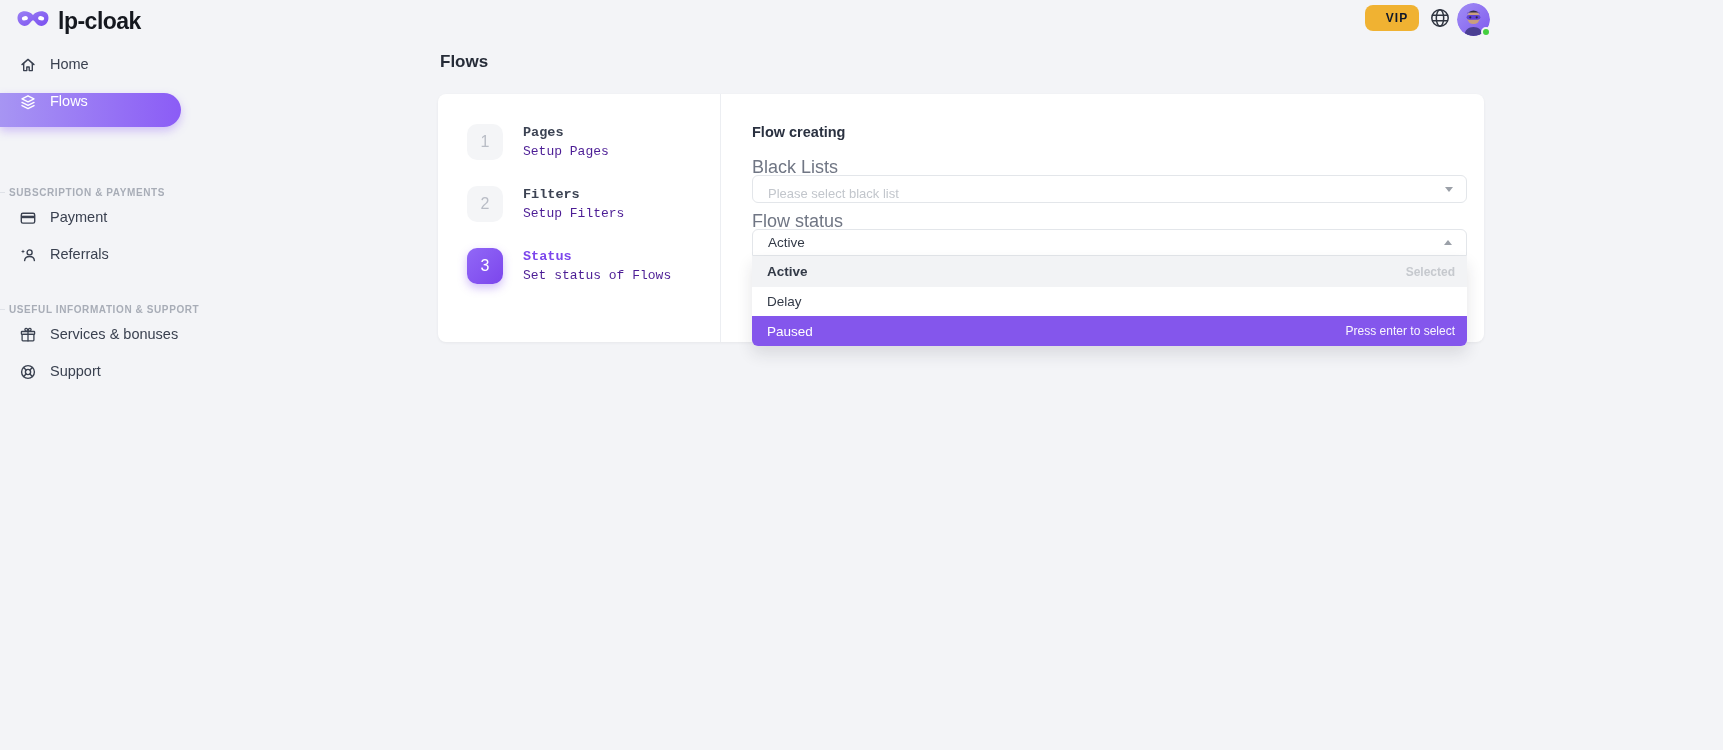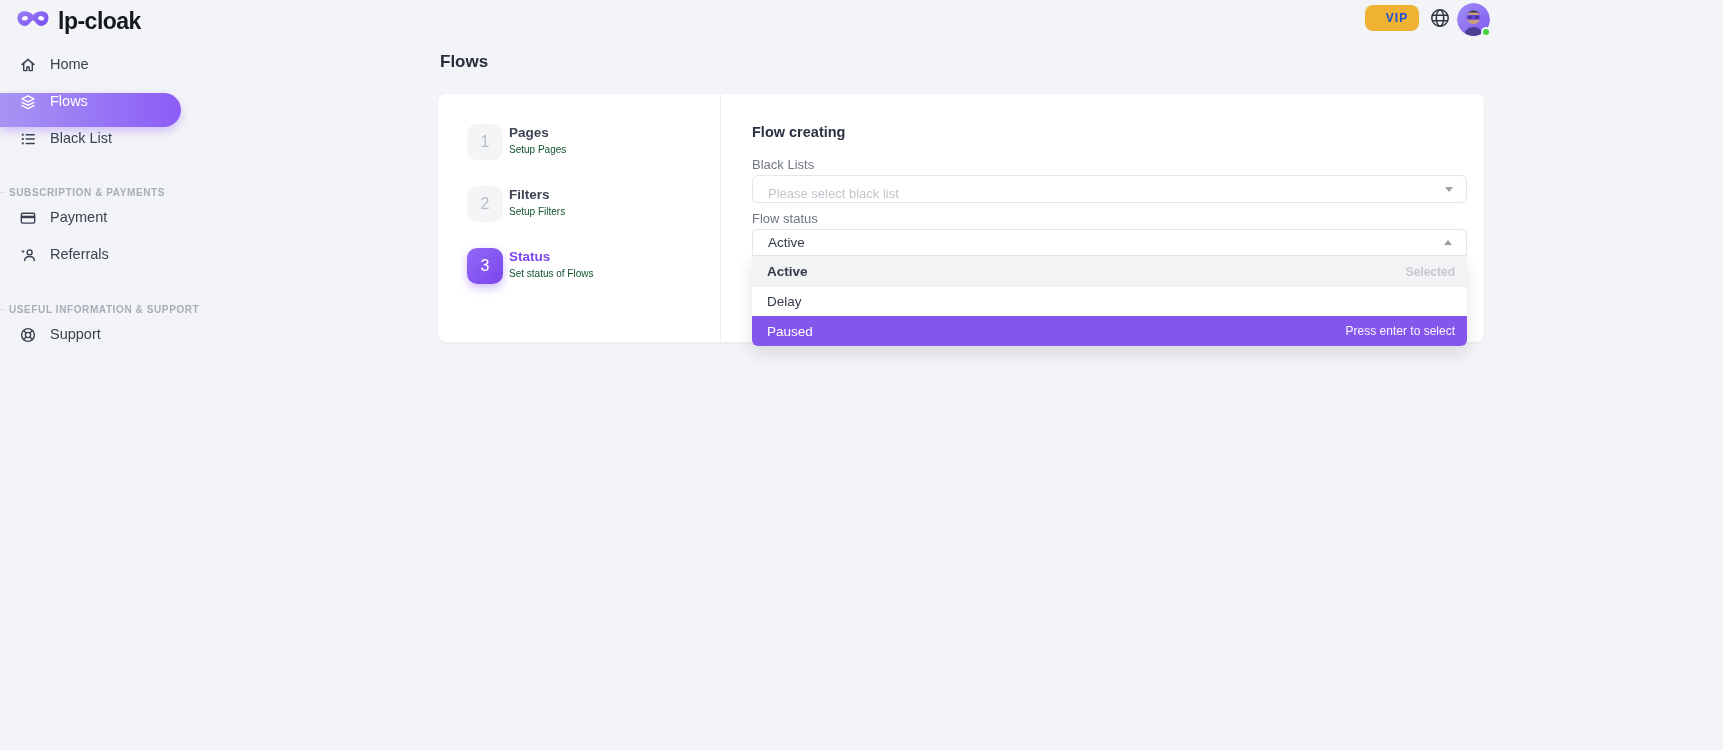--- a/index.html
+++ b/index.html
@@ -28,21 +28,21 @@
   }
   .section-header {
     position:absolute; left:0; width:181px; display:flex; align-items:center;
     font-size:10px; font-weight:bold; letter-spacing:0.6px; color:#a8adb7; white-space:nowrap;
   }
   .section-header::before { content:""; width:5px; height:1px; background:#dfe2e8; margin-right:4px; flex:0 0 auto; }
   .section-header::after  { content:""; flex:1; min-width:0; height:1px; background:#e4e6eb; margin-left:6px; margin-right:12px; }
   
   .vip-btn {
     position:absolute; left:1365px; top:5px; width:54px; height:26px;
-    background:#f0b232; color:#1d4ed8; border:none; border-radius:8px;
+    background:#f0b232; color:#0f172a; border:none; border-radius:8px;
     font-family:"Liberation Sans", sans-serif; font-size:12px; font-weight:bold; letter-spacing:1px;
     cursor:pointer;
     padding-left:10px;
   }
   .globe-wrap { position:absolute; left:1429px; top:7px; width:22px; height:22px; cursor:pointer; }
   .avatar-wrap { position:absolute; left:1457px; top:3px; width:33px; height:33px; cursor:pointer; }
   .avatar-wrap svg { border-radius:50%; display:block; }
   .online-dot {
     position:absolute; right:-1px; bottom:-1px; width:10px; height:10px; border-radius:50%;
     background:#44cf3f; border:2px solid #f3f4f7;
@@ -58,27 +58,27 @@
   .step-1 { top:30px; } .step-2 { top:92px; } .step-3 { top:154px; }
   .step-badge {
     width:36px; height:36px; border-radius:10px; background:#f4f5f7;
     display:flex; align-items:center; justify-content:center;
     font-size:16px; color:#b9bdc6;
   }
   .step.current .step-badge {
     background:linear-gradient(135deg,#9168f7,#7c46ec); color:#ffffff;
     box-shadow:0 4px 10px rgba(124,70,236,0.35);
   }
-  .step-text { margin-left:6px; padding-top:1px; }
+  .step-text { margin-left:20px; padding-top:1px;font-family:Liberation Mono, monospace; }
   .step-title { font-size:13.5px; font-weight:bold; color:#3c4353; }
   .step.current .step-title { color:#7c46ec; }
-  .step-sub { font-size:10px; color:#14532d; margin-top:4px; }
+  .step-sub { font-size:13px; color:#4c1d95; margin-top:4px; }
   
   .form-title { position:absolute; left:314px; top:30px; font-size:14.5px; font-weight:bold; color:#2a3140; }
-  .field-label { position:absolute; left:314px; font-size:13px; color:#707684; }
+  .field-label { position:absolute; left:314px; font-size:18px; color:#707684; }
   .label-blacklists { top:63px; }
   .label-flowstatus { top:117px; }
   .bl-input-wrap { position:absolute; left:314px; top:81px; width:715px; height:28px; }
   .bl-input {
     width:100%; height:100%; border:1px solid #e3e6ea; border-radius:6px; background:#fff;
     padding:8px 30px 0 15px; font-family:"Liberation Sans", sans-serif; font-size:13px; color:#3a4150; outline:none;
   }
   .bl-input::placeholder { color:#c2c6cc; opacity:1; }
   .caret { position:absolute; right:14px; width:0; height:0; }
   .caret-down { top:12px; border-left:4.5px solid transparent; border-right:4.5px solid transparent; border-top:5px solid #9ba0a8; }
@@ -139,31 +139,20 @@
     <div class="nav-item active">
       <span>
         <svg width="18" height="18" viewBox="0 0 18 18" fill="none" stroke="#ffffff" stroke-width="1.4" stroke-linecap="round" stroke-linejoin="round">
           <path d="M9 2.8 L15 5.8 L9 8.8 L3 5.8 Z"></path>
           <path d="M3 9.4 L9 12.4 L15 9.4"></path>
           <path d="M3 12.6 L9 15.6 L15 12.6"></path>
         </svg>
       </span>
       <span>Flows</span>
     </div>
-    <div class="nav-item">
-      <span>
-        <svg width="18" height="18" viewBox="0 0 18 18" fill="none" stroke="#3a4150" stroke-width="1.5" stroke-linecap="round">
-          <rect x="2.8" y="3.8" width="1.9" height="1.9" fill="#3a4150" stroke="none"></rect>
-          <rect x="2.8" y="8.1" width="1.9" height="1.9" fill="#3a4150" stroke="none"></rect>
-          <rect x="2.8" y="12.4" width="1.9" height="1.9" fill="#3a4150" stroke="none"></rect>
-          <path d="M7.2 4.8 H15.2 M7.2 9.1 H15.2 M7.2 13.4 H15.2"></path>
-        </svg>
-      </span>
-      <span>Black List</span>
-    </div>
   </nav>
 
   <div class="section-header" style="top:187px;">
     <span>SUBSCRIPTION &amp; PAYMENTS</span>
   </div>
 
   <nav class="nav-group" style="top:209px;">
     <div class="nav-item">
       <span>
         <svg width="18" height="18" viewBox="0 0 18 18" fill="none" stroke="#3a4150" stroke-width="1.4">
@@ -183,20 +172,32 @@
       </span>
       <span>Referrals</span>
     </div>
   </nav>
 
   <div class="section-header" style="top:304px;">
     <span>USEFUL INFORMATION &amp; SUPPORT</span>
   </div>
 
   <nav class="nav-group" style="top:326px;">
+    <div class="nav-item">
+      <span>
+        <svg width="18" height="18" viewBox="0 0 18 18" fill="none" stroke="#3a4150" stroke-width="1.3" stroke-linecap="round" stroke-linejoin="round">
+          <rect x="3.1" y="8.3" width="11.8" height="6.6" rx="0.8"></rect>
+          <rect x="2.4" y="5.5" width="13.2" height="2.8" rx="0.6"></rect>
+          <path d="M9 5.5 V14.9"></path>
+          <path d="M9 5.3 C6.9 5.3 5.7 4.5 5.9 3.3 C6.1 2.3 7.6 2.1 8.4 3 C9 3.6 9 5.3 9 5.3 Z"></path>
+          <path d="M9 5.3 C11.1 5.3 12.3 4.5 12.1 3.3 C11.9 2.3 10.4 2.1 9.6 3 C9 3.6 9 5.3 9 5.3 Z"></path>
+        </svg>
+      </span>
+      <span>Services &amp; bonuses</span>
+    </div>
     <div class="nav-item">
       <span>
         <svg width="18" height="18" viewBox="0 0 18 18" fill="none" stroke="#3a4150" stroke-width="1.4" stroke-linecap="round">
           <circle cx="9" cy="9" r="6.4"></circle>
           <circle cx="9" cy="9" r="2.6"></circle>
           <path d="M4.6 4.6 L7.1 7.1 M13.4 4.6 L10.9 7.1 M4.6 13.4 L7.1 10.9 M13.4 13.4 L10.9 10.9"></path>
         </svg>
       </span>
       <span>Support</span>
     </div>

